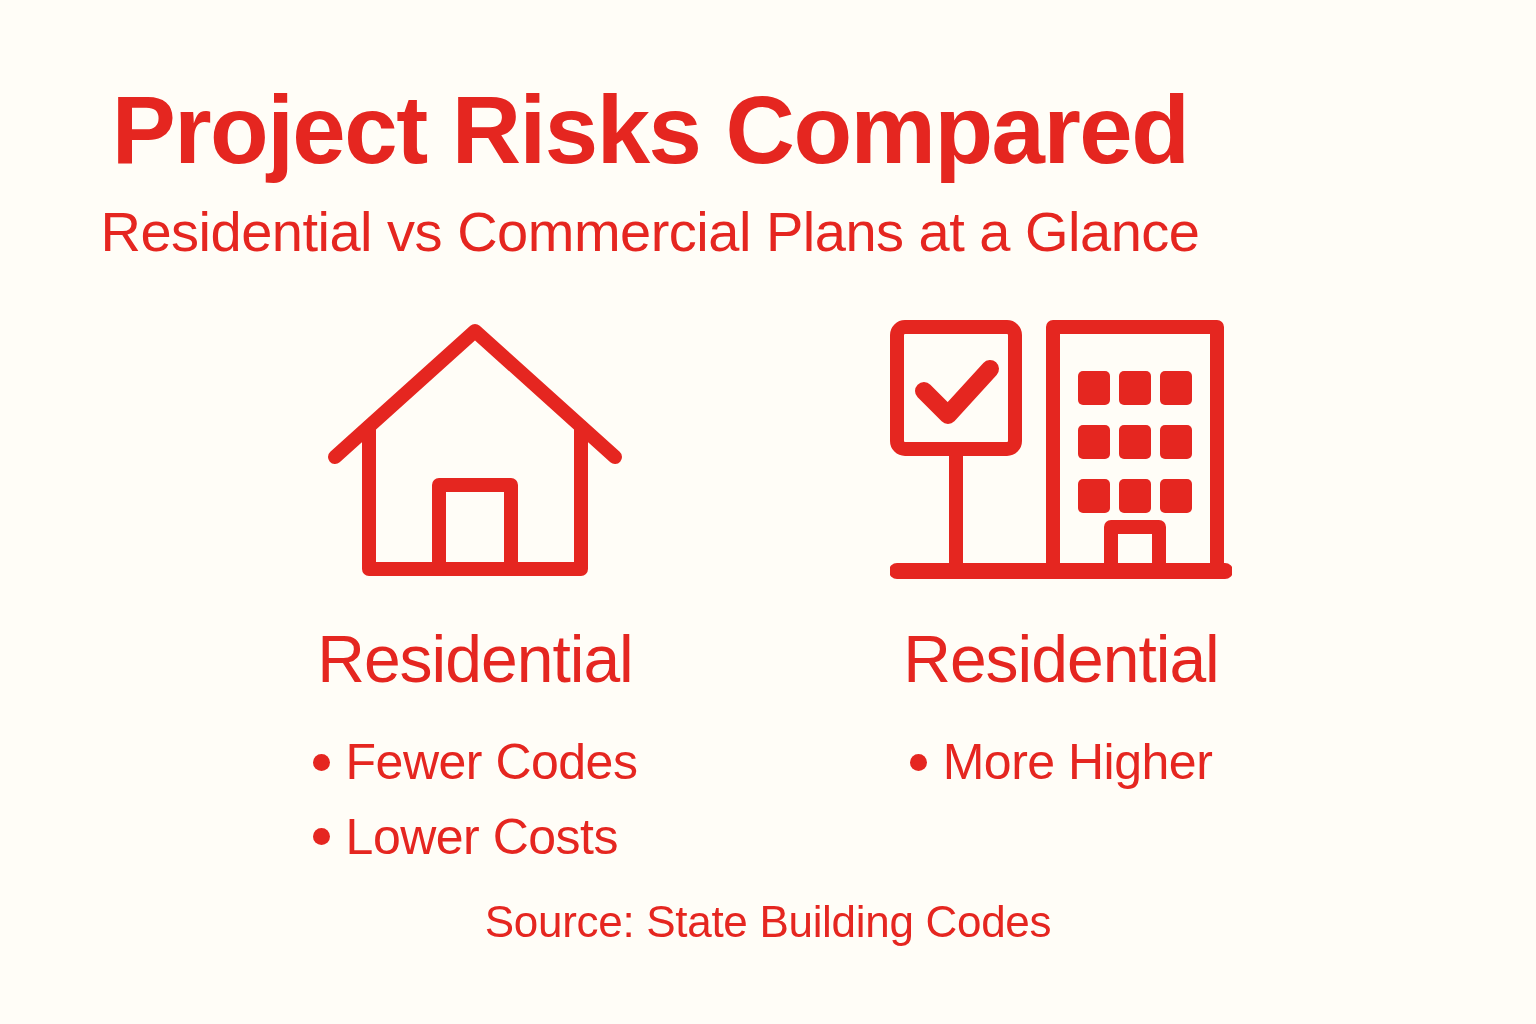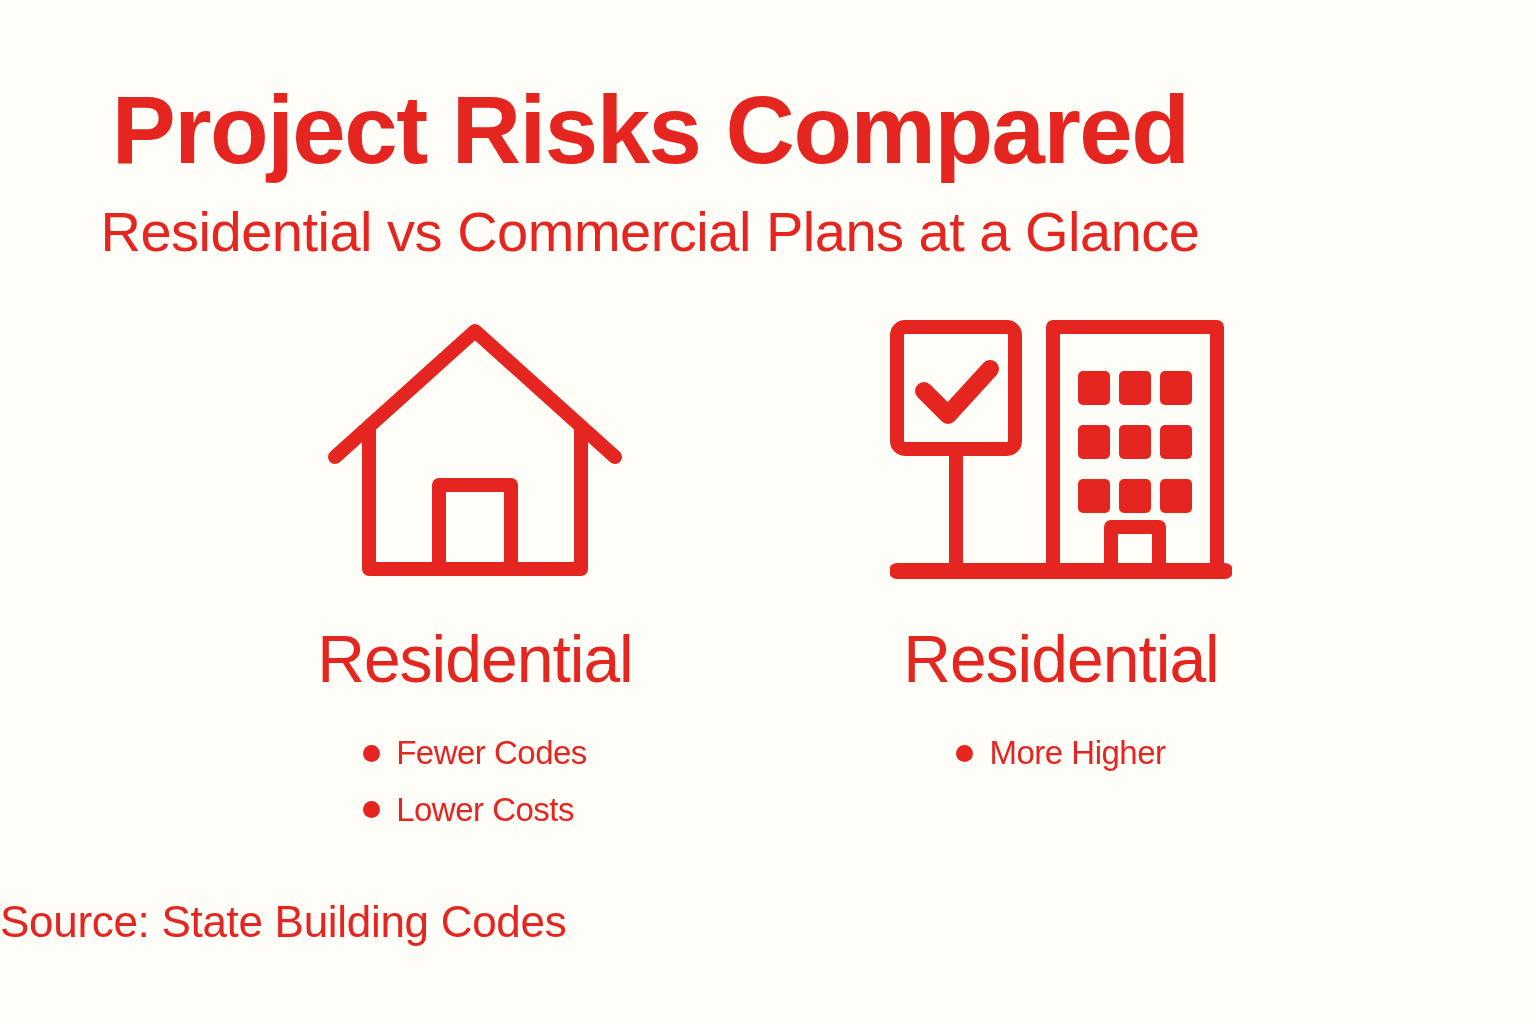--- a/index.html
+++ b/index.html
@@ -102,35 +102,35 @@
   .bullet-item:last-child { margin-bottom: 0; }
   .bullet-dot {
     width: 17px;
     height: 17px;
     border-radius: 50%;
     background: #E52620;
     flex: 0 0 auto;
     margin-right: 16px;
   }
   .bullet-text {
-    font-size: 33px;
+    font-size: 50px;
     font-weight: 400;
     color: #E52620;
     line-height: 1.05;
     letter-spacing: -0.5px;
     white-space: nowrap;
   }
 
   
   .source {
     position: absolute;
     top: 900px;
     left: 0;
     width: 1536px;
-    text-align: left;
+    text-align: center;
     font-size: 44px;
     font-weight: 400;
     color: #E52620;
     letter-spacing: -0.3px;
     line-height: 1.0;
     white-space: nowrap;
   }
 </style>
 </head>
 <body>

